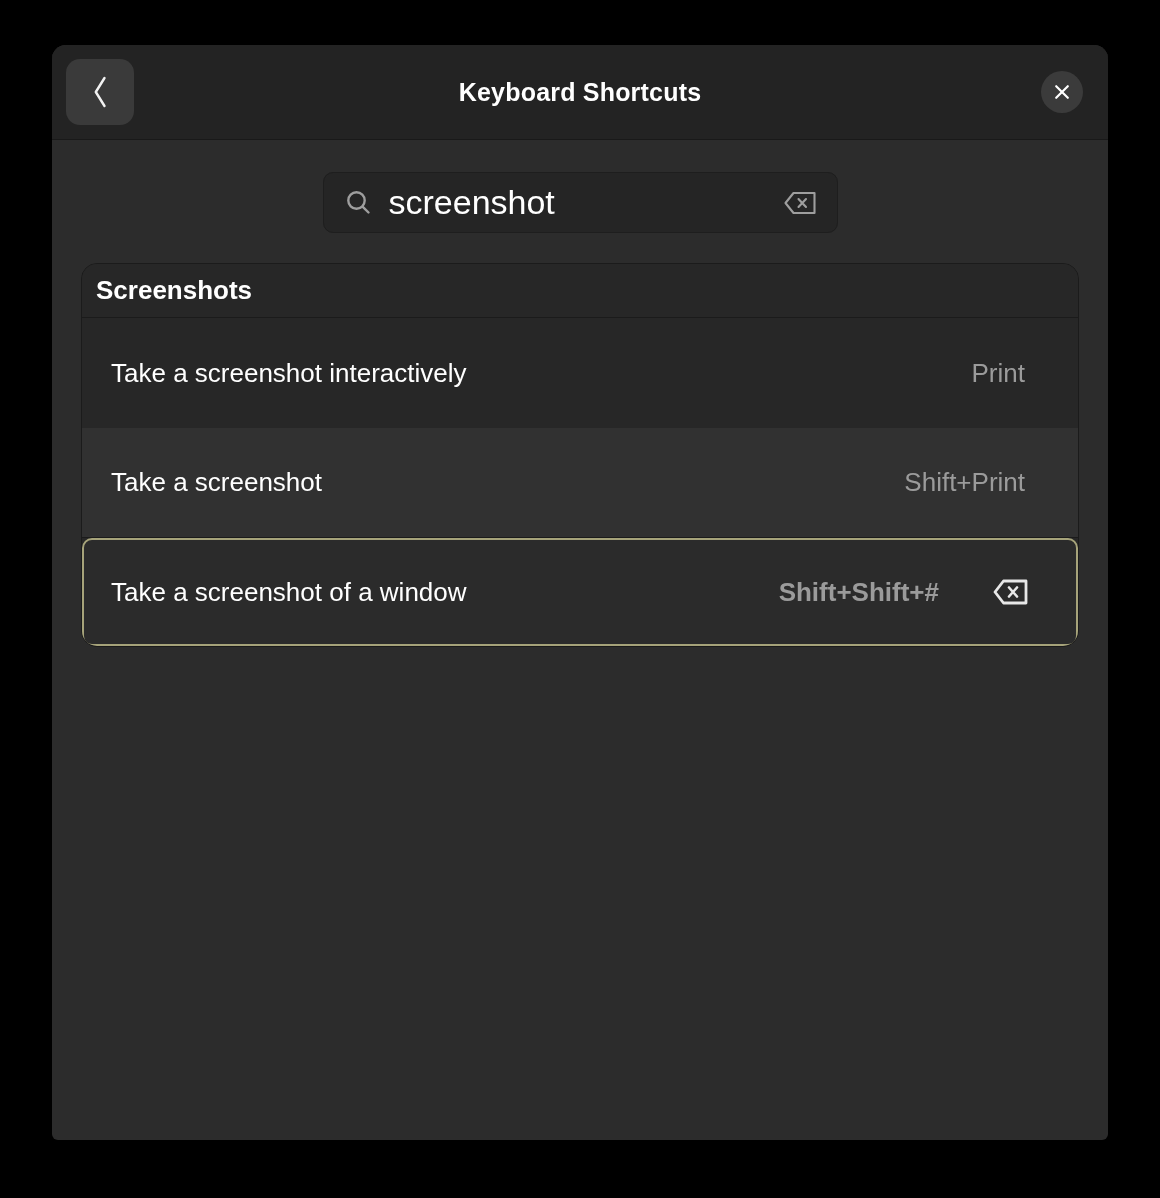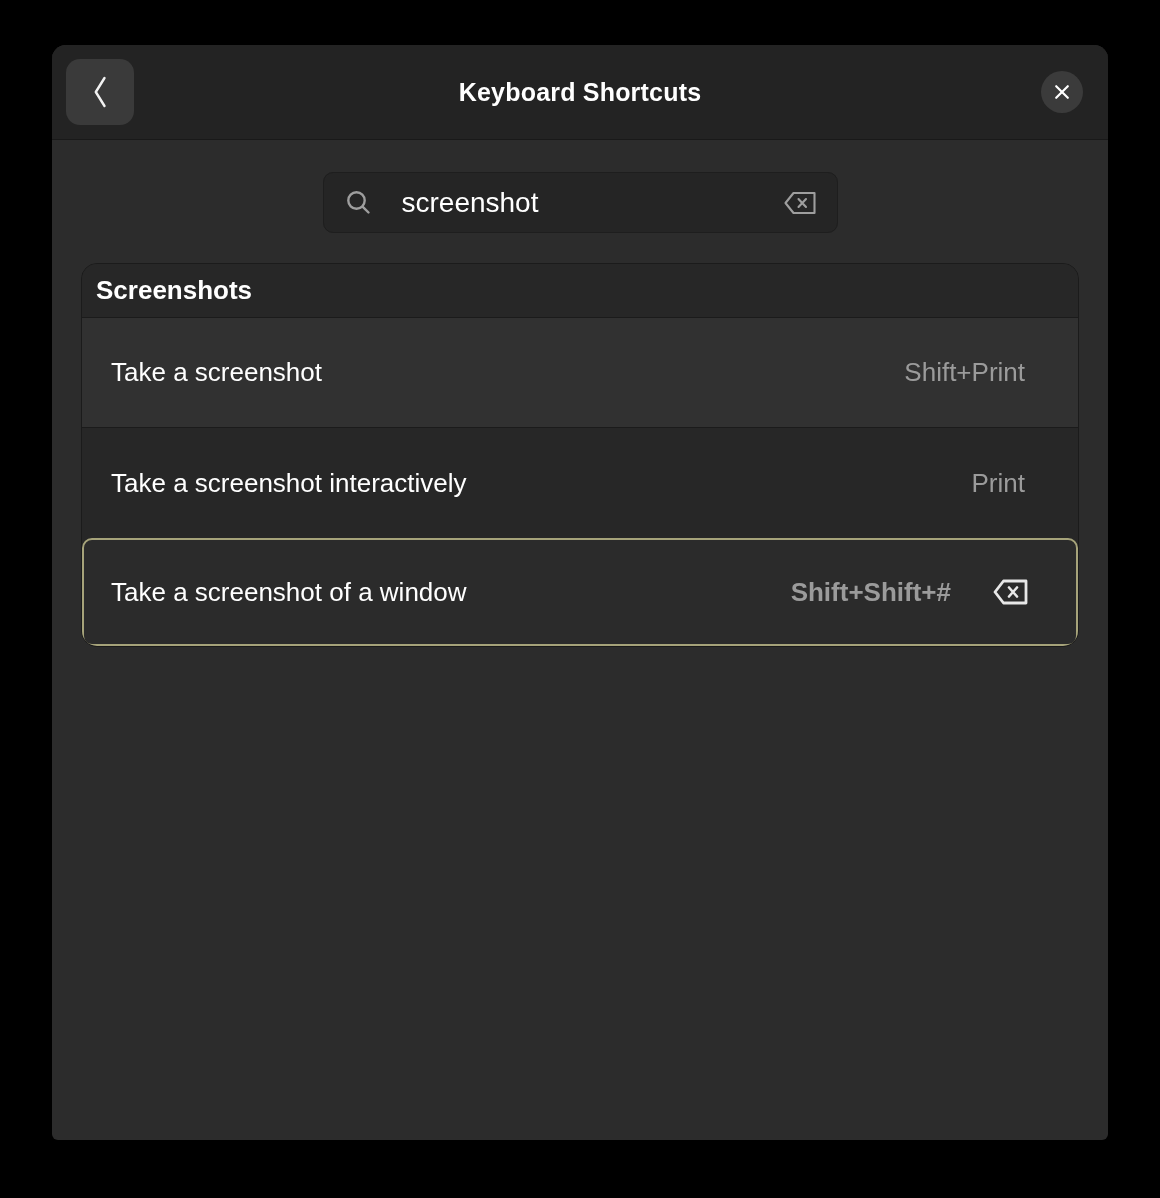--- a/index.html
+++ b/index.html
@@ -57,23 +57,23 @@
   }
   .search-entry{
     width:515px;height:61px;
     background:var(--entry-bg);
     border:1px solid #1e1e1e;border-radius:10px;
     display:flex;align-items:center;
     padding:0 20px 0 21px;
   }
   .search-entry .magnifier{display:flex;flex:0 0 auto;}
   .search-input{
-    flex:1;min-width:0;margin-left:29px;
+    flex:1;min-width:0;margin-left:16px;
     background:transparent;border:none;outline:none;
-    color:var(--text);font-size:28px;
+    color:var(--text);font-size:34px;
     font-family:"Liberation Sans", sans-serif;
     padding:0;
   }
   .icon-button{
     background:transparent;border:none;padding:0;margin:0;
     display:flex;align-items:center;justify-content:center;cursor:pointer;
   }
   .shortcut-list{
     margin:30px 29px 0 29px;
     background:var(--card-bg);
@@ -96,20 +96,21 @@
   .shortcut-row .row-label{flex:1;color:var(--text);}
   .shortcut-row .row-accel{color:var(--text-dim);}
   .row-hover{background:var(--row-hover-bg);border-bottom:1px solid var(--line);}
   .row-default{background:var(--card-bg);}
   .row-focused{
     height:108px;
     background:var(--row-focus-bg);
     border:2px solid var(--focus-ring);
     border-radius:10px;
     padding:0 47px 0 27px;
+    gap:12px;
   }
   .row-focused .row-accel{font-weight:bold;}
   .row-focused .reset-button{margin-left:41px;}
   .filler{flex:1;}
 </style>
 </head>
 <body>
 
 <div class="window">
 
@@ -147,28 +148,28 @@
             <path d="M15.5 9 L23 17 M23 9 L15.5 17" stroke="#9e9e9e" stroke-width="2.1" stroke-linecap="round"></path>
           </svg>
         </span>
       </button>
     </div>
   </div>
 
   <div class="shortcut-list">
     <div class="section-header">Screenshots</div>
 
+    <div class="shortcut-row row-default">
+      <span class="row-label">Take a screenshot interactively</span>
+      <span class="row-accel">Print</span>
+    </div>
+
     <div class="shortcut-row row-hover">
       <span class="row-label">Take a screenshot</span>
       <span class="row-accel">Shift+Print</span>
-    </div>
-
-    <div class="shortcut-row row-default">
-      <span class="row-label">Take a screenshot interactively</span>
-      <span class="row-accel">Print</span>
     </div>
 
     <div class="shortcut-row row-focused">
       <span class="row-label">Take a screenshot of a window</span>
       <span class="row-accel">Shift+Shift+#</span>
       <button class="icon-button reset-button">
         <span style="display:flex;">
           <svg width="37" height="28" viewBox="0 0 37 28">
             <path d="M11.5 3 H34 V25 H11.5 L3 14 Z" fill="none" stroke="#e8e8e8" stroke-width="2.8" stroke-linejoin="round"></path>
             <path d="M17 9.5 L25 18.5 M25 9.5 L17 18.5" stroke="#e8e8e8" stroke-width="2.6" stroke-linecap="round"></path>

